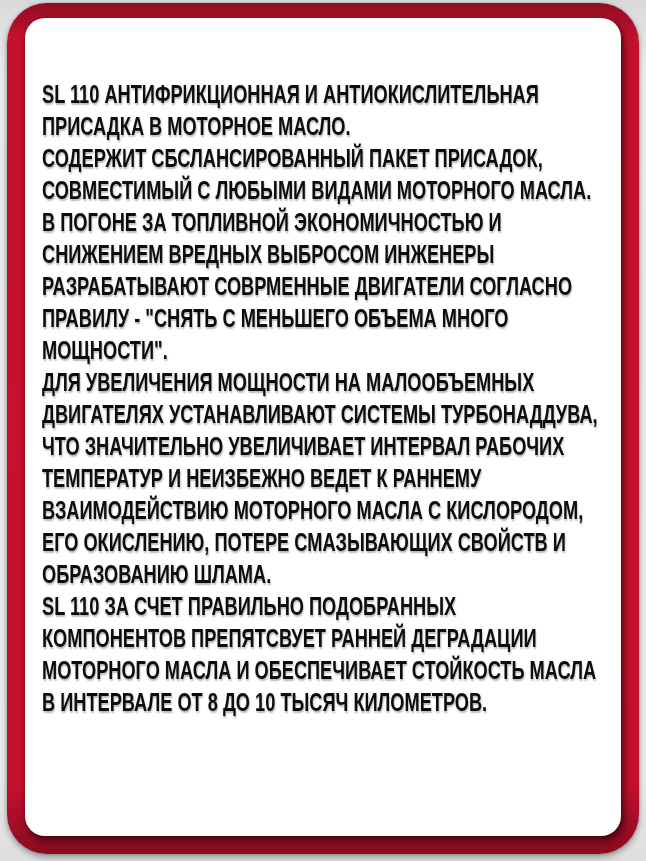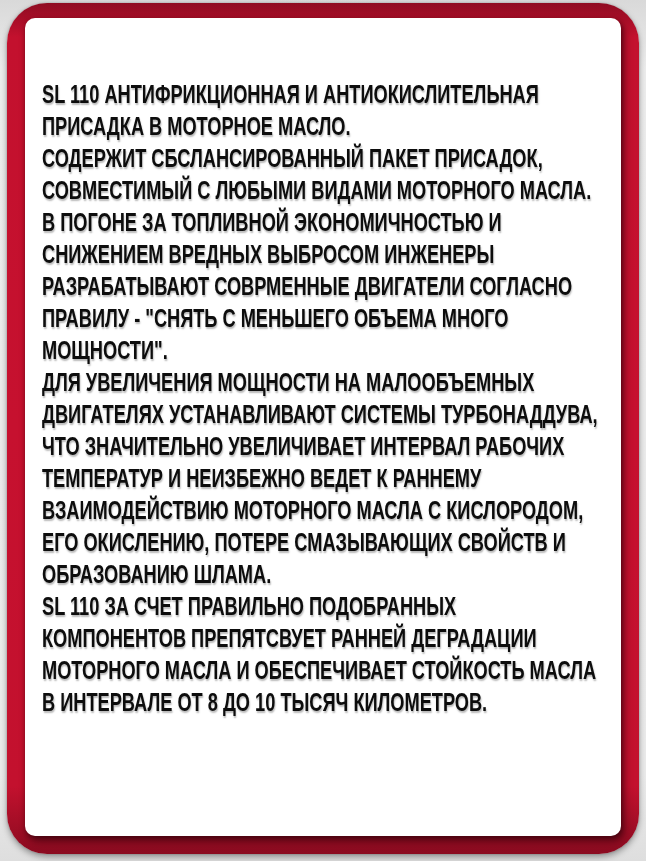--- a/index.html
+++ b/index.html
@@ -38,21 +38,21 @@
       0 0 2px rgba(0,0,0,0.25);
   }
 
   
   .card {
     position: absolute;
     left: 18px;
     right: 18px;
     top: 15px;
     bottom: 18px;
-    border-radius: 10px;
+    border-radius: 20px;
     background: #ffffff;
     box-shadow:
       3px 5px 9px rgba(45, 0, 10, 0.60),
       1px 2px 4px rgba(45, 0, 10, 0.45);
     overflow: hidden;
   }
 
   
   .body-text {
     position: absolute;

